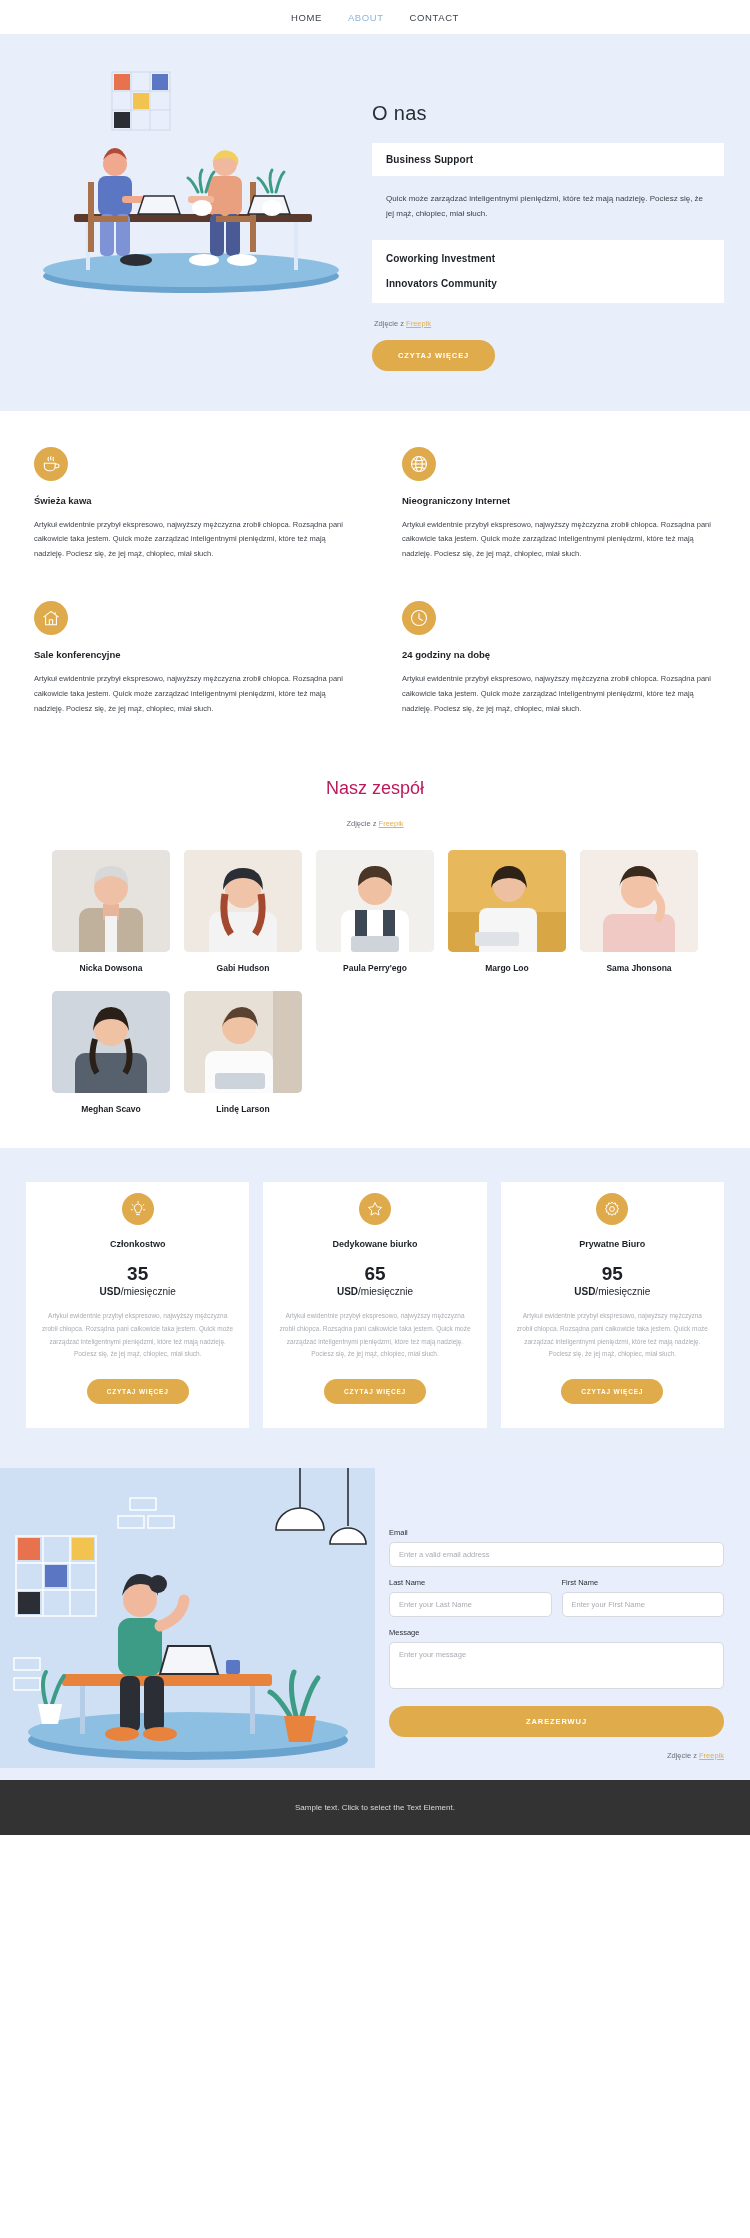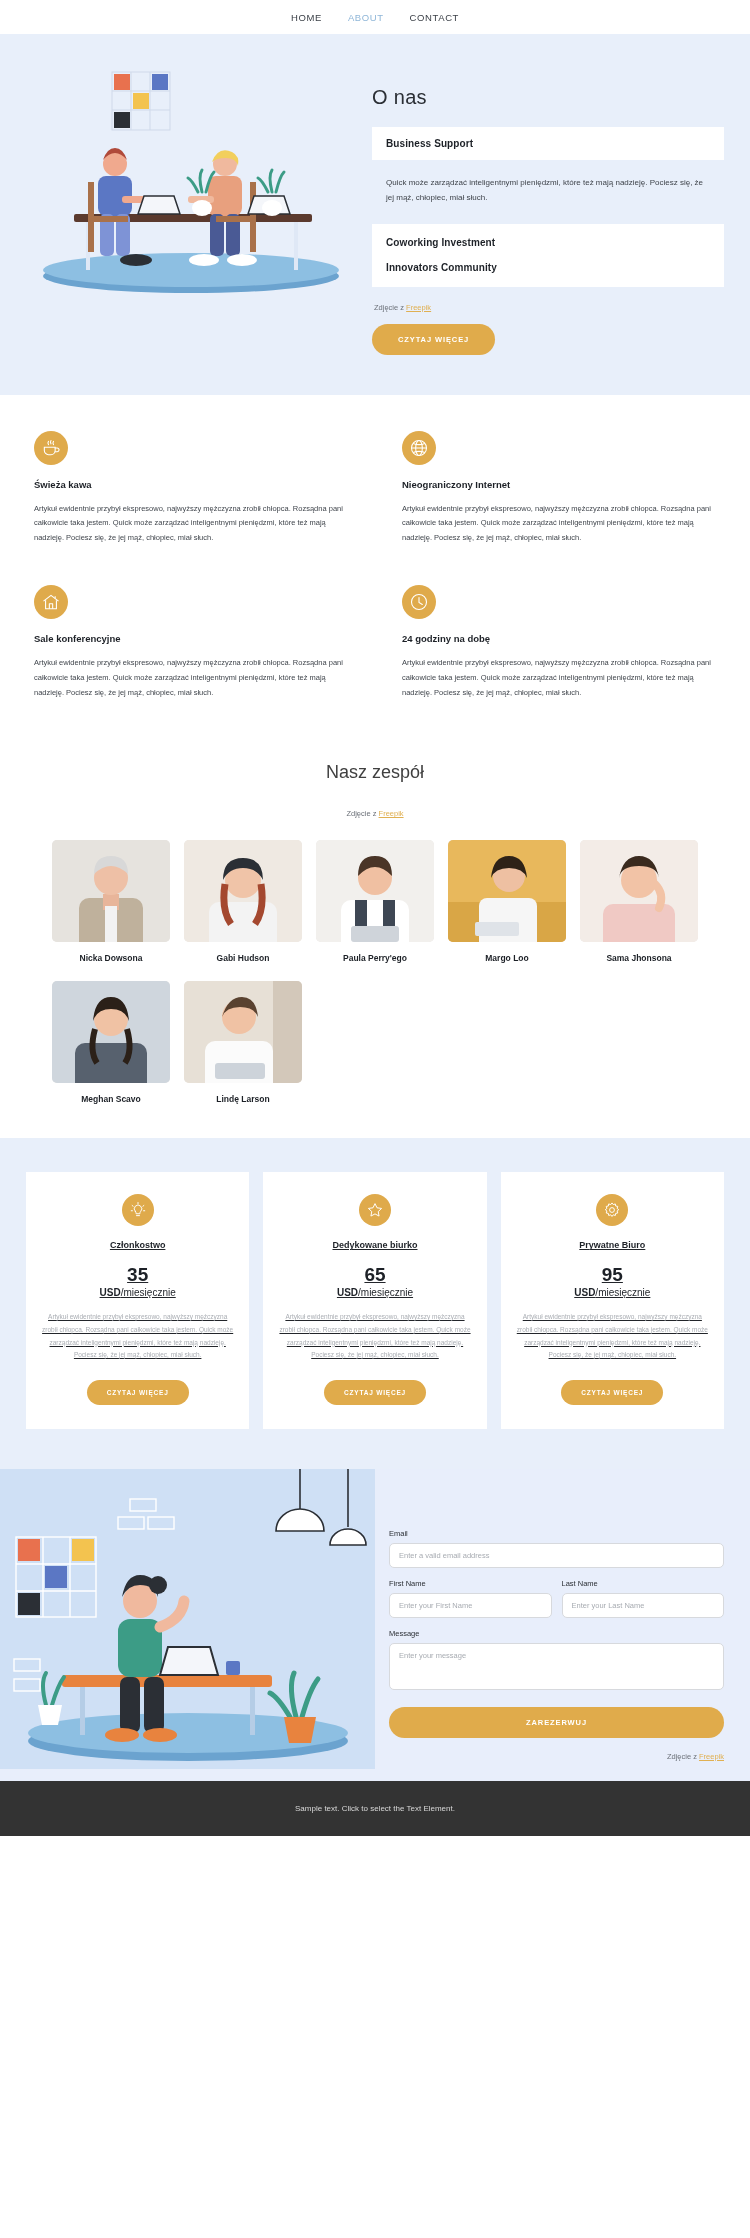--- a/index.html
+++ b/index.html
@@ -37,20 +37,21 @@
     gap: 16px;
   }
   .hero-art { width: 330px; flex: 0 0 330px; position: relative; height: 245px; }
   .hero-right { flex: 1; padding-top: 22px; }
   .hero-title {
     font-size: 20px;
     font-weight: 400;
     color: #2b2f35;
     letter-spacing: .3px;
     margin-bottom: 18px;
+    margin-top: 16px;
   }
   .panel {
     background: #ffffff;
     padding: 11px 14px;
     margin-bottom: 16px;
   }
   .panel h3 { font-size: 10px; font-weight: 700; color: #1d2127; letter-spacing: .1px; }
   .panel.multi { padding: 13px 14px 14px 14px; }
   .panel.multi h3 { margin-bottom: 14px; }
   .panel.multi h3:last-child { margin-bottom: 0; }
@@ -88,21 +89,21 @@
     width: 34px; height: 34px; border-radius: 50%;
     background: #dfaa4b;
     display: flex; align-items: center; justify-content: center;
     margin-bottom: 14px;
   }
   .feat h4 { font-size: 9.5px; font-weight: 700; color: #1d2127; margin-bottom: 12px; }
   .feat p { font-size: 7.5px; line-height: 1.95; color: #41464d; }
 
   
   .team { padding: 22px 0 34px 0; background: #fff; text-align: center; }
-  .team-title { font-size: 18px; font-weight: 400; color: #404040; margin-bottom: 26px; }
+  .team-title { font-size: 18px; font-weight: 400; color: #be185d; margin-bottom: 20px; }
   .team-credit { font-size: 7.5px; color: #6c7179; margin-bottom: 22px; }
   .team-credit .lnk { color: #e0b052; }
   .team-grid {
     display: grid;
     grid-template-columns: repeat(5, 1fr);
     gap: 18px 14px;
     padding: 0 52px;
   }
   .member-photo {
     height: 102px;
@@ -116,23 +117,22 @@
   
   .pricing {
     background: #e8effa;
     padding: 34px 26px 40px 26px;
     display: grid;
     grid-template-columns: repeat(3, 1fr);
     gap: 14px;
   }
   .price-card {
     background: #ffffff;
-    padding: 22px 16px 24px 16px;
+    padding: 11px 16px 24px 16px;
     text-align: center;
-    text-decoration: underline;
   }
   .price-icon {
     width: 32px; height: 32px; border-radius: 50%;
     background: #dfaa4b;
     display: flex; align-items: center; justify-content: center;
     margin: 0 auto 14px auto;
   }
   .price-name { font-size: 9px; font-weight: 700; color: #1d2127; margin-bottom: 14px; }
   .price-amt { font-size: 19px; font-weight: 700; color: #1d2127; line-height: 1.15; }
   .price-unit { font-size: 10px; color: #1d2127; line-height: 1.3; margin-bottom: 12px; }
@@ -562,26 +562,26 @@
         </g>
       </svg>
     </div>
 
     <div class="contact-form">
       <label class="field-label">Email</label>
       <input class="inp" type="email" placeholder="Enter a valid email address" style="">
 
       <div class="row2">
         <div>
+          <label class="field-label">Last Name</label>
+          <input class="inp" type="text" placeholder="Enter your Last Name" style="">
+        </div>
+        <div>
           <label class="field-label">First Name</label>
           <input class="inp" type="text" placeholder="Enter your First Name" style="">
-        </div>
-        <div>
-          <label class="field-label">Last Name</label>
-          <input class="inp" type="text" placeholder="Enter your Last Name" style="">
         </div>
       </div>
 
       <label class="field-label">Message</label>
       <textarea class="inp" placeholder="Enter your message" style=""></textarea>
 
       <button class="submit-btn">ZAREZERWUJ</button>
 
       <div class="contact-credit">
         <span>Zdjęcie z </span><a class="lnk" href="#">Freepik</a>

